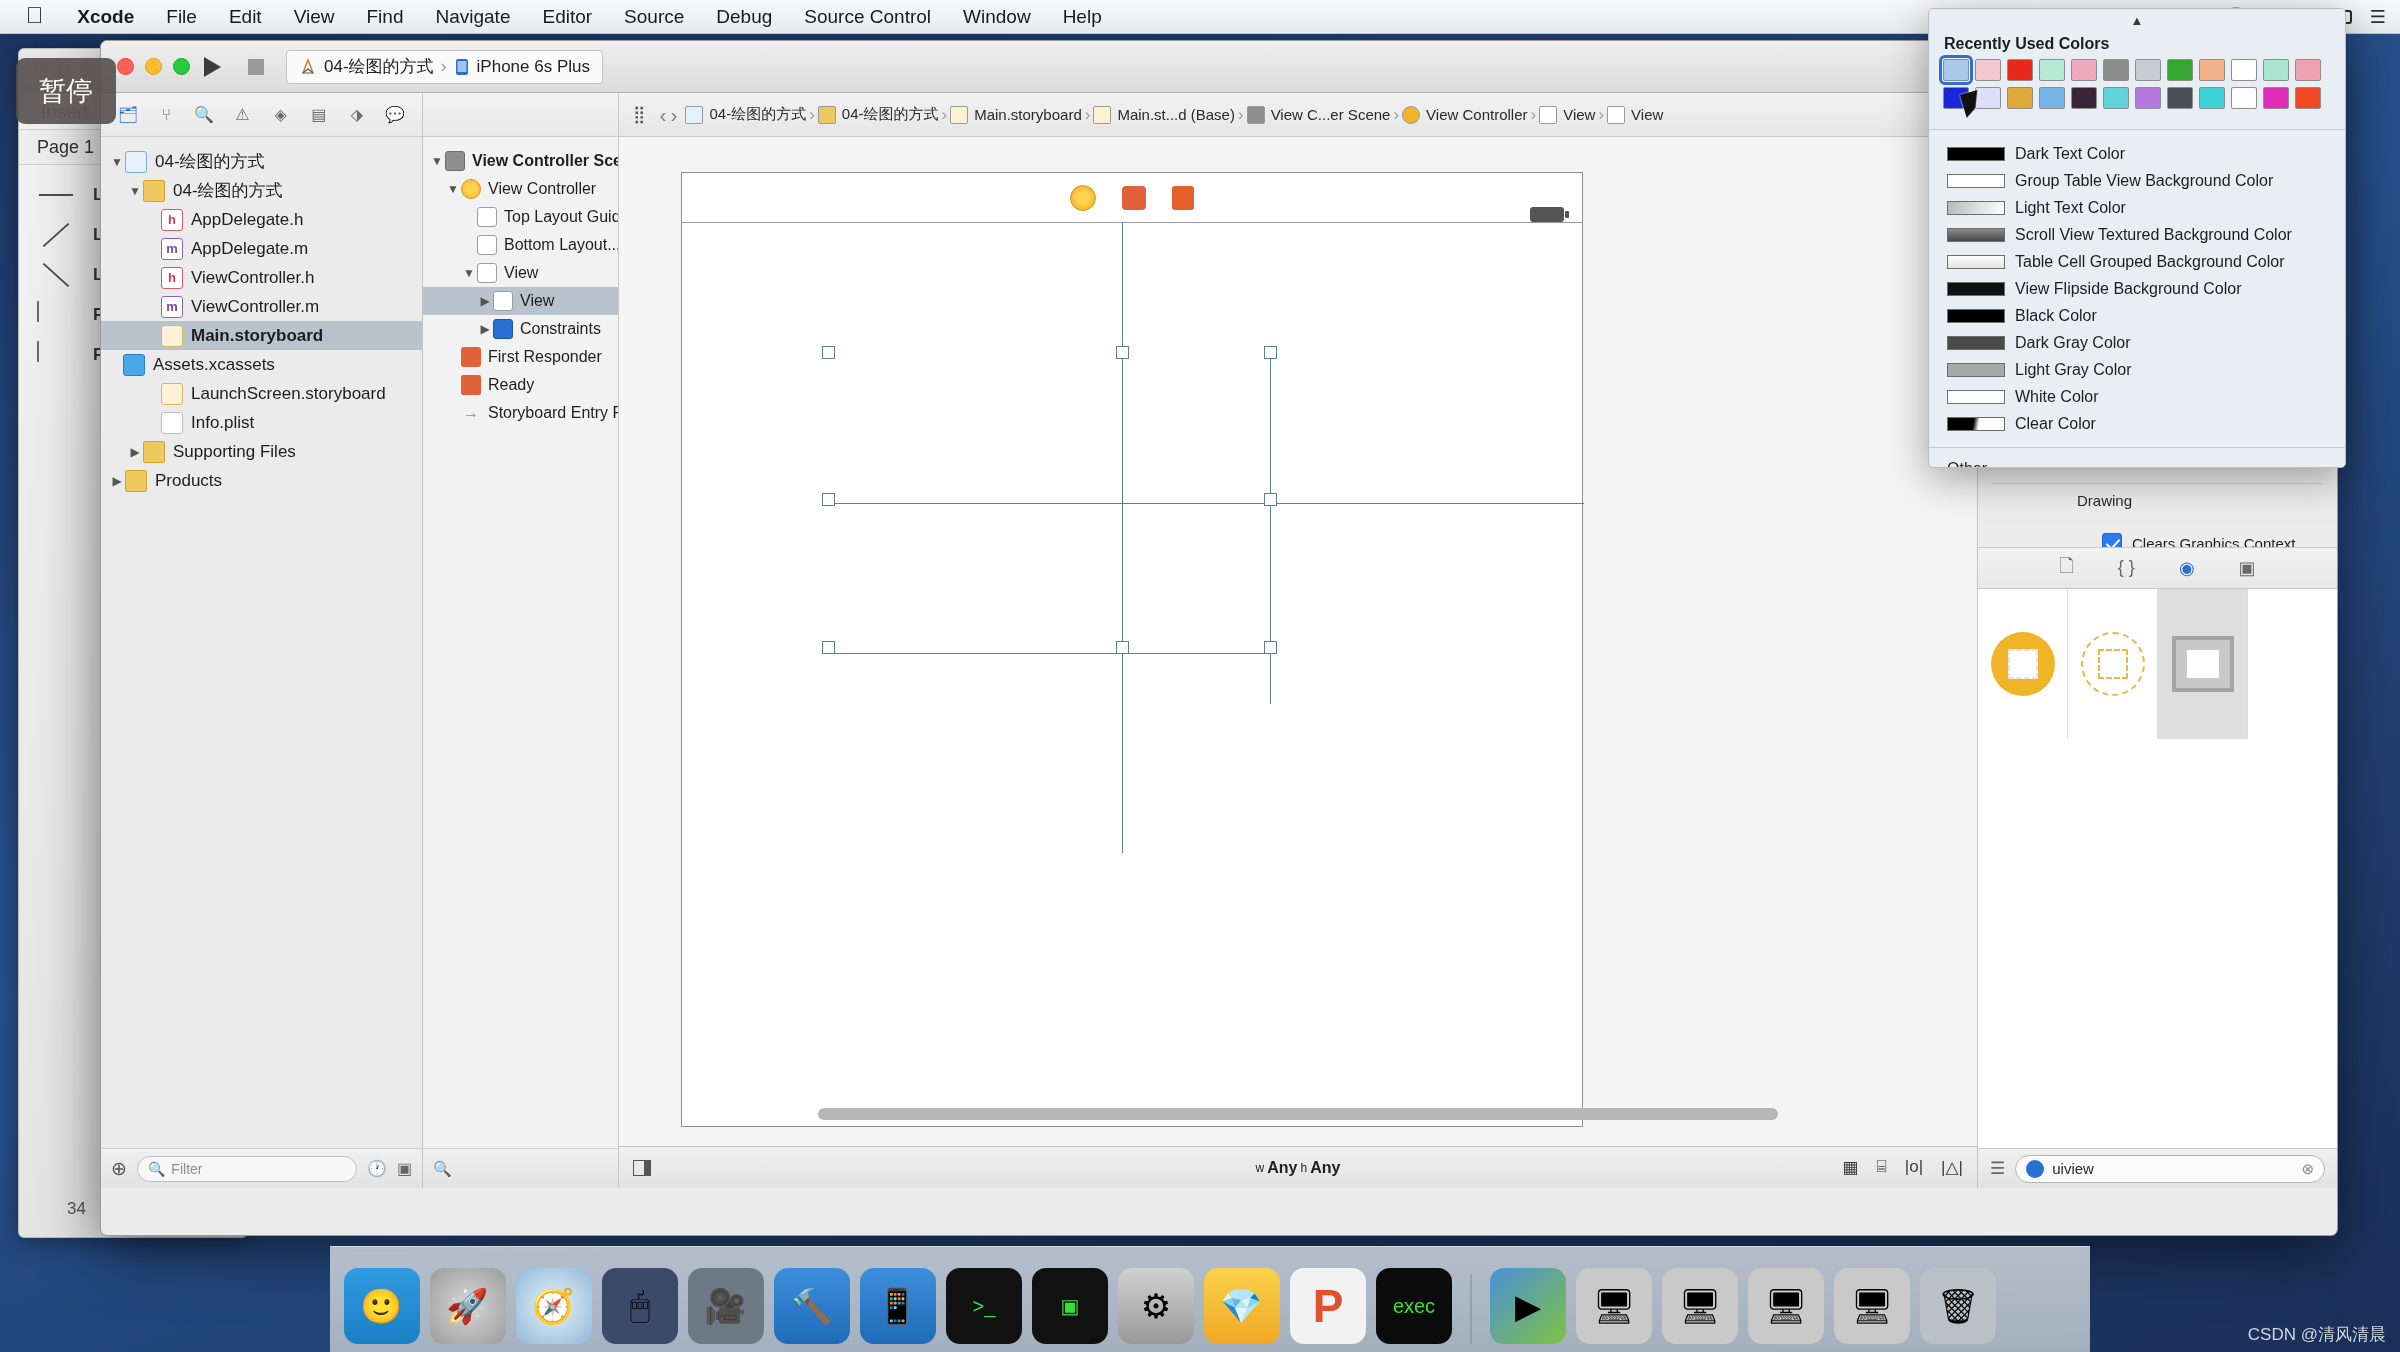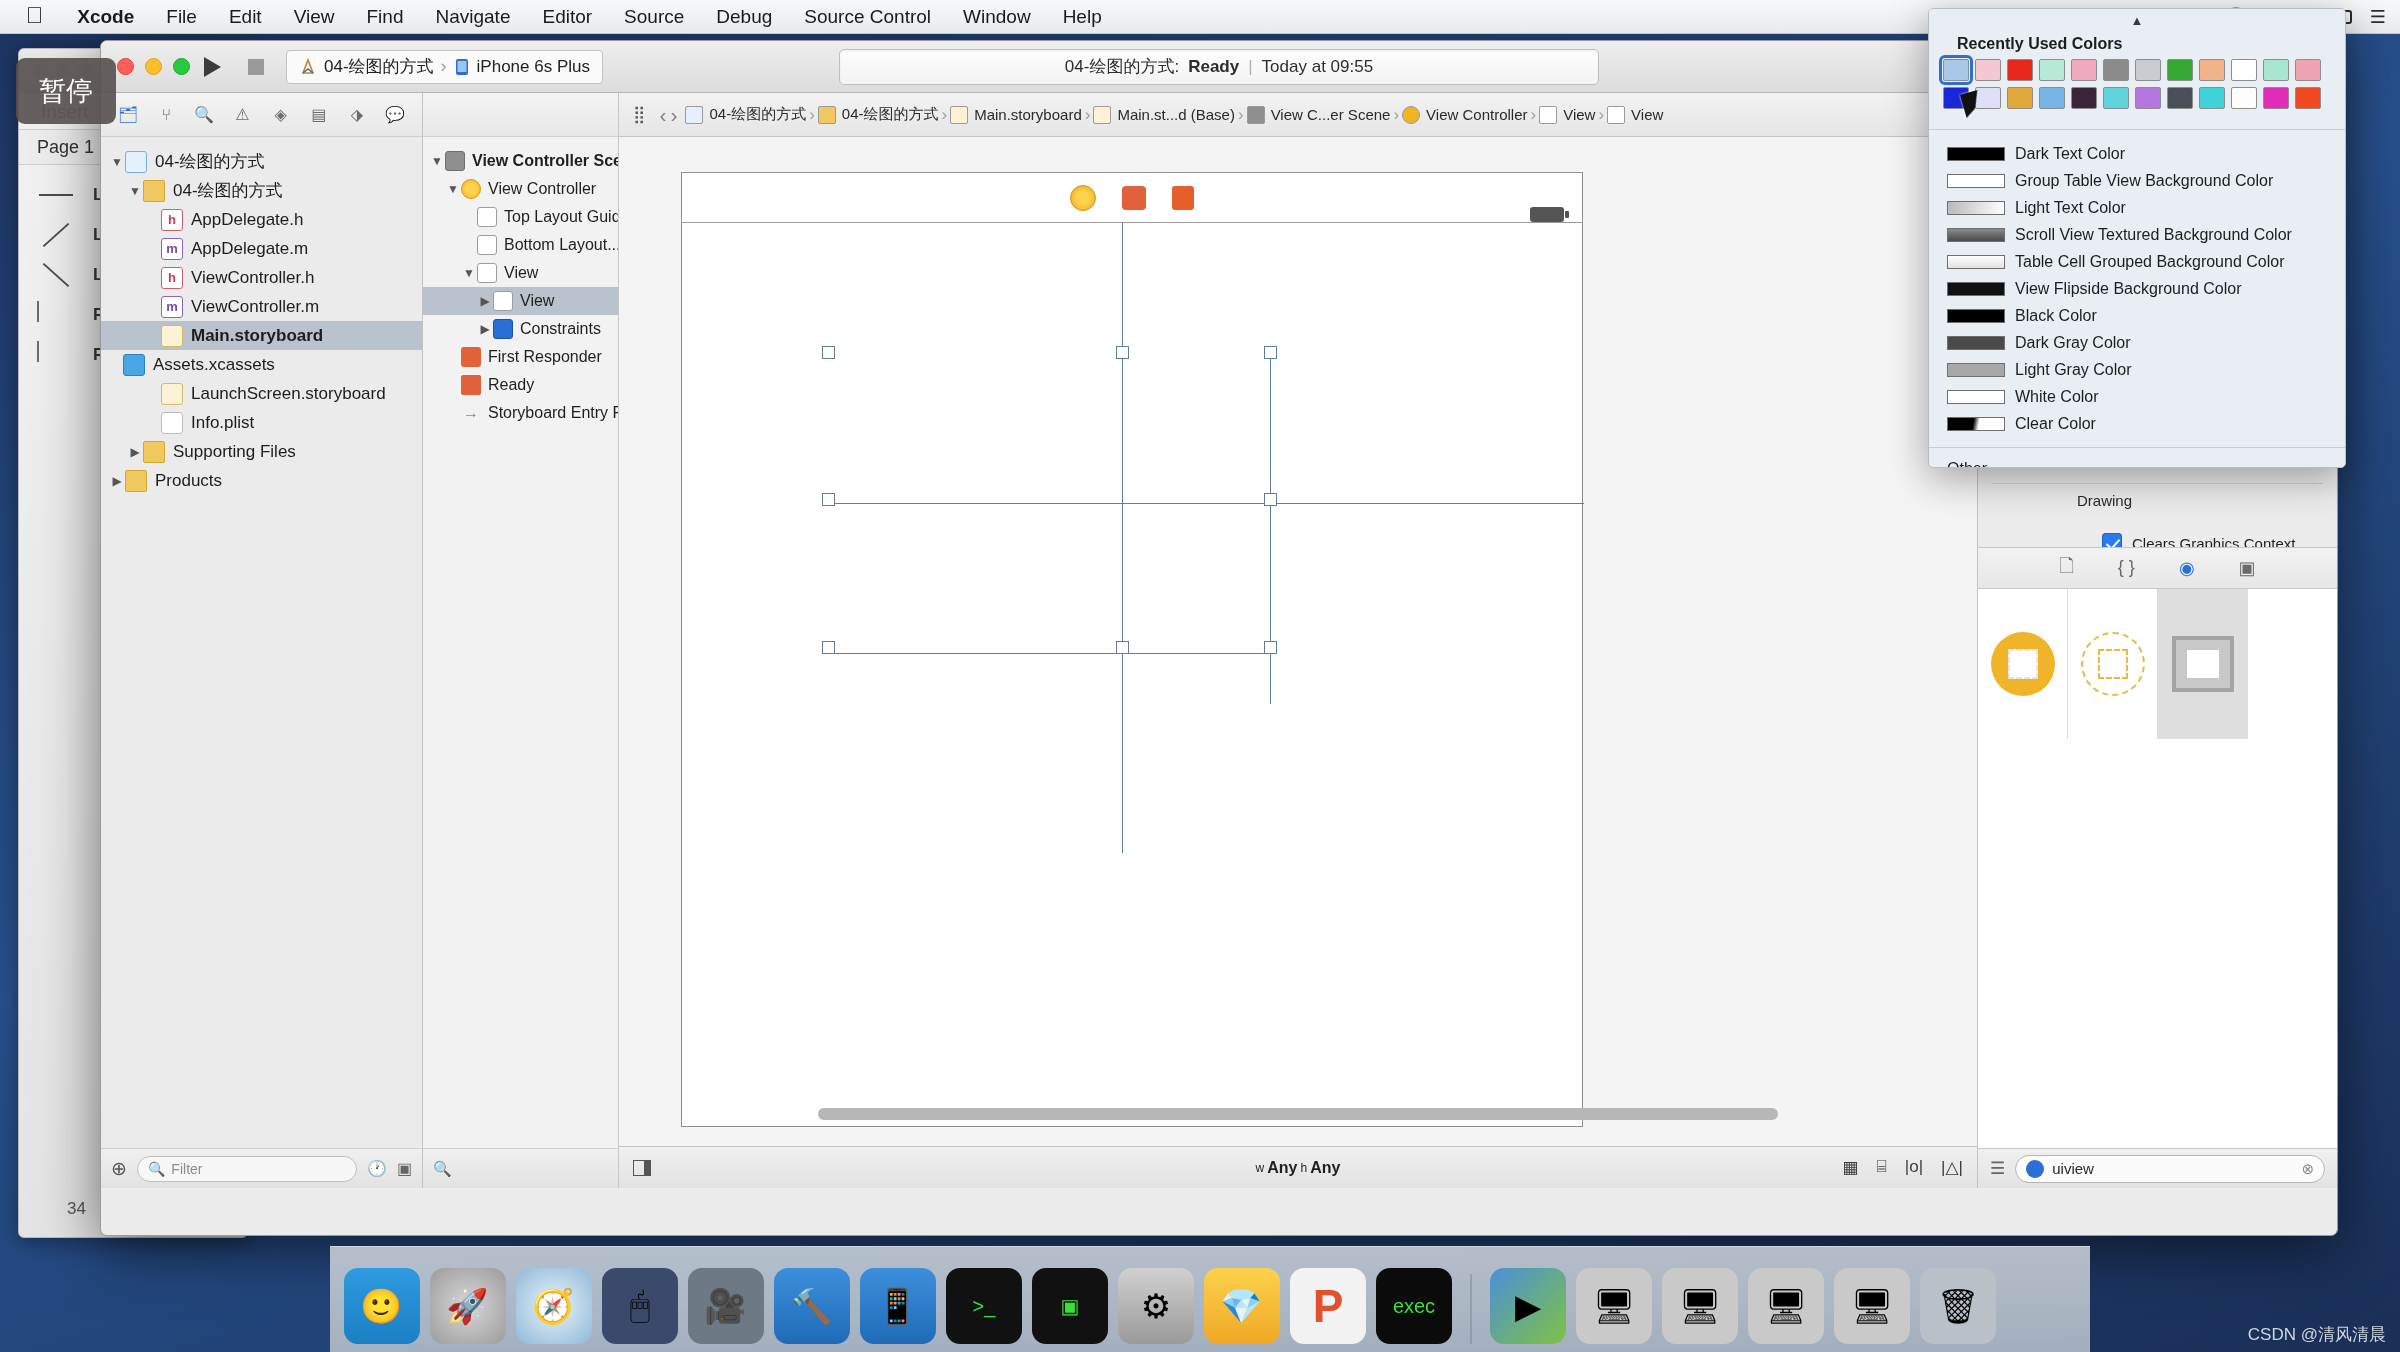--- a/index.html
+++ b/index.html
@@ -181,21 +181,21 @@
   .libsearch{flex:1;height:28px;border:1px solid #b6b6b6;border-radius:14px;background:#fbfbfb;display:flex;align-items:center;gap:8px;padding:0 10px;font-size:15px;color:#2a2a2a;}
 
   
   .colorpop{
     position:absolute; left:1928px; top:8px; width:418px; height:460px;
     background:#e8eef3; border:1px solid #b6bfc7; border-radius:5px;
     box-shadow:0 10px 40px rgba(0,0,0,.35);
     z-index:80; font-size:16px; color:#1d1d1d; overflow:hidden;
   }
   .cp-arrow{height:22px;display:flex;align-items:center;justify-content:center;font-size:13px;color:#3a3a3a;background:#e8eef3;}
-  .cp-title{font-weight:bold;font-size:16px;padding:4px 0 6px 28px;}
+  .cp-title{font-weight:bold;font-size:16px;padding:4px 0 6px 15px;}
   .cp-swatches{padding:0 10px 10px 14px;}
   .cp-rowsw{display:flex;gap:6px;margin-bottom:6px;}
   .sw{width:26px;height:22px;border:1.5px solid #8d8d8d;border-radius:2px;}
   .sw.selected{outline:3px solid #2f6fd0;outline-offset:1px;}
   .cp-hr{height:1px;background:#c6ced5;margin:4px 0;}
   .cp-list{padding:6px 0;}
   .cp-item{display:flex;align-items:center;gap:10px;height:27px;padding-left:18px;}
   .cp-chip{width:58px;height:14px;border:1px solid #6f6f6f;flex:0 0 58px;}
   .cp-other{padding:8px 0 0 18px;}
   .cursor{
@@ -293,26 +293,20 @@
             <path d="M9 2 L14 15 H4 Z" fill="none" stroke="#c08a2a" stroke-width="1.6"></path>
             <path d="M4 15 L9 11 L14 15" fill="none" stroke="#3c6fb0" stroke-width="1.4"></path>
           </svg>
         <span>04-绘图的方式</span>
         <span class="sep">›</span>
         <svg width="16" height="18" viewBox="0 0 16 18">
             <rect x="2" y="1" width="12" height="16" rx="2" fill="#2f6fd0"></rect>
             <rect x="3.5" y="3" width="9" height="11" fill="#9cc4ef"></rect>
           </svg>
         <span>iPhone 6s Plus</span>
-      </div>
-      <div class="activity">
-        <span>04-绘图的方式:</span>
-        <b>Ready</b>
-        <span class="vbar">|</span>
-        <span>Today at 09:55</span>
       </div>
       <div class="tb-right">
         <div class="seg">
           <div>☰</div>
           <div>◫</div>
           <div>⧉</div>
         </div>
         <div class="seg">
           <div class="on">▥</div>
           <div>▤</div>

